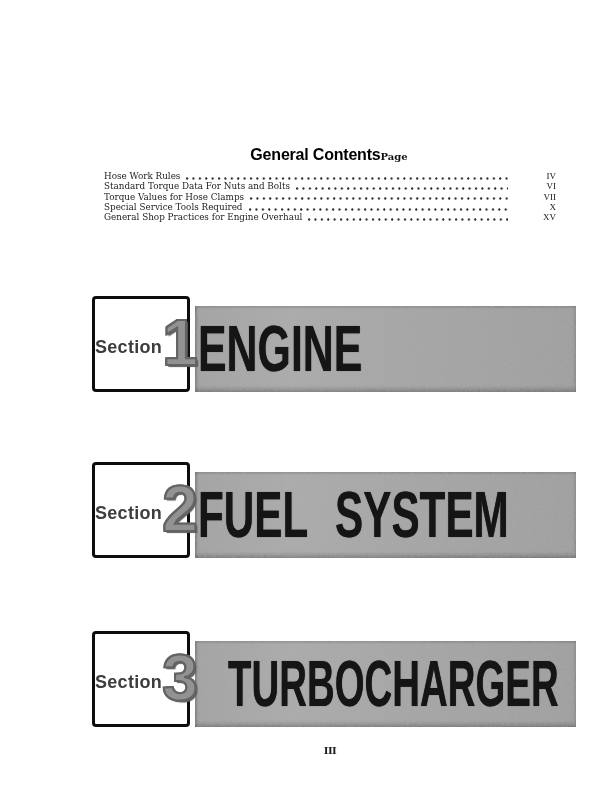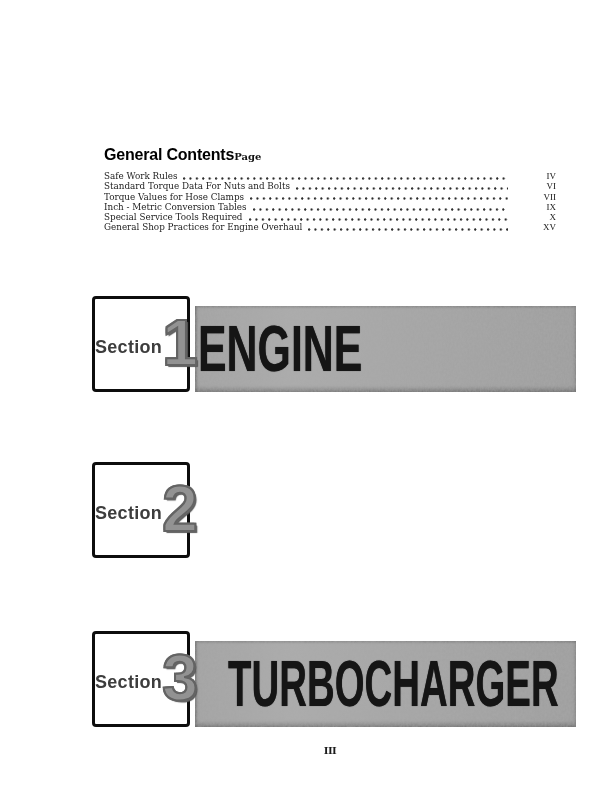--- a/index.html
+++ b/index.html
@@ -16,21 +16,21 @@
 
   
   .toc {
     position: absolute;
     left: 104px;
     top: 146px;
     width: 452px;
   }
   .toc-header {
     display: flex;
-    justify-content: flex-start;
+    justify-content: center;
     align-items: baseline;
   }
   .toc-title {
     margin: 0;
     font-family: "Liberation Sans", sans-serif;
     font-weight: bold;
     font-size: 16px;
     letter-spacing: -0.2px;
     color: #000;
     line-height: 18px;
@@ -177,38 +177,33 @@
 
 <div class="page">
 
   <div class="toc">
     <div class="toc-header">
       <h1 class="toc-title">General Contents</h1>
       <span class="toc-page-label">Page</span>
     </div>
     <div class="toc-rows">
       <div class="toc-row">
-        <span class="toc-entry-title">Safe Work Rules</span>
+        <span class="toc-entry-title">Hose Work Rules</span>
         <span class="toc-dots"></span>
         <span class="toc-entry-page">IV</span>
       </div>
       <div class="toc-row">
         <span class="toc-entry-title">Standard Torque Data For Nuts and Bolts</span>
         <span class="toc-dots"></span>
         <span class="toc-entry-page">VI</span>
       </div>
       <div class="toc-row">
         <span class="toc-entry-title">Torque Values for Hose Clamps</span>
         <span class="toc-dots"></span>
         <span class="toc-entry-page">VII</span>
-      </div>
-      <div class="toc-row">
-        <span class="toc-entry-title">Inch - Metric Conversion Tables</span>
-        <span class="toc-dots"></span>
-        <span class="toc-entry-page">IX</span>
       </div>
       <div class="toc-row">
         <span class="toc-entry-title">Special Service Tools Required</span>
         <span class="toc-dots"></span>
         <span class="toc-entry-page">X</span>
       </div>
       <div class="toc-row">
         <span class="toc-entry-title">General Shop Practices for Engine Overhaul</span>
         <span class="toc-dots"></span>
         <span class="toc-entry-page">XV</span>
@@ -231,20 +226,30 @@
       </svg>
       <span class="banner-title">ENGINE</span>
     </div>
   </div>
 
   <div class="section-row row-2">
     <div class="section-box">
       <div class="section-label">Section</div>
       <div class="section-number">2</div>
     </div>
+    <div class="section-banner">
+      <svg class="banner-texture">
+        <filter id="grain2">
+            <feTurbulence type="fractalNoise" baseFrequency="0.5 0.3" numOctaves="3" seed="29"></feTurbulence>
+            <feColorMatrix type="matrix" values="0 0 0 0 0.42  0 0 0 0 0.42  0 0 0 0 0.42  0 0 0 1 0"></feColorMatrix>
+          </filter>
+        <rect width="100%" height="100%" filter="url(#grain2)"></rect>
+      </svg>
+      <span class="banner-title">FUEL SYSTEM</span>
+    </div>
   </div>
 
   <div class="section-row row-3">
     <div class="section-box">
       <div class="section-label">Section</div>
       <div class="section-number">3</div>
     </div>
     <div class="section-banner">
       <svg class="banner-texture">
         <filter id="grain3">

